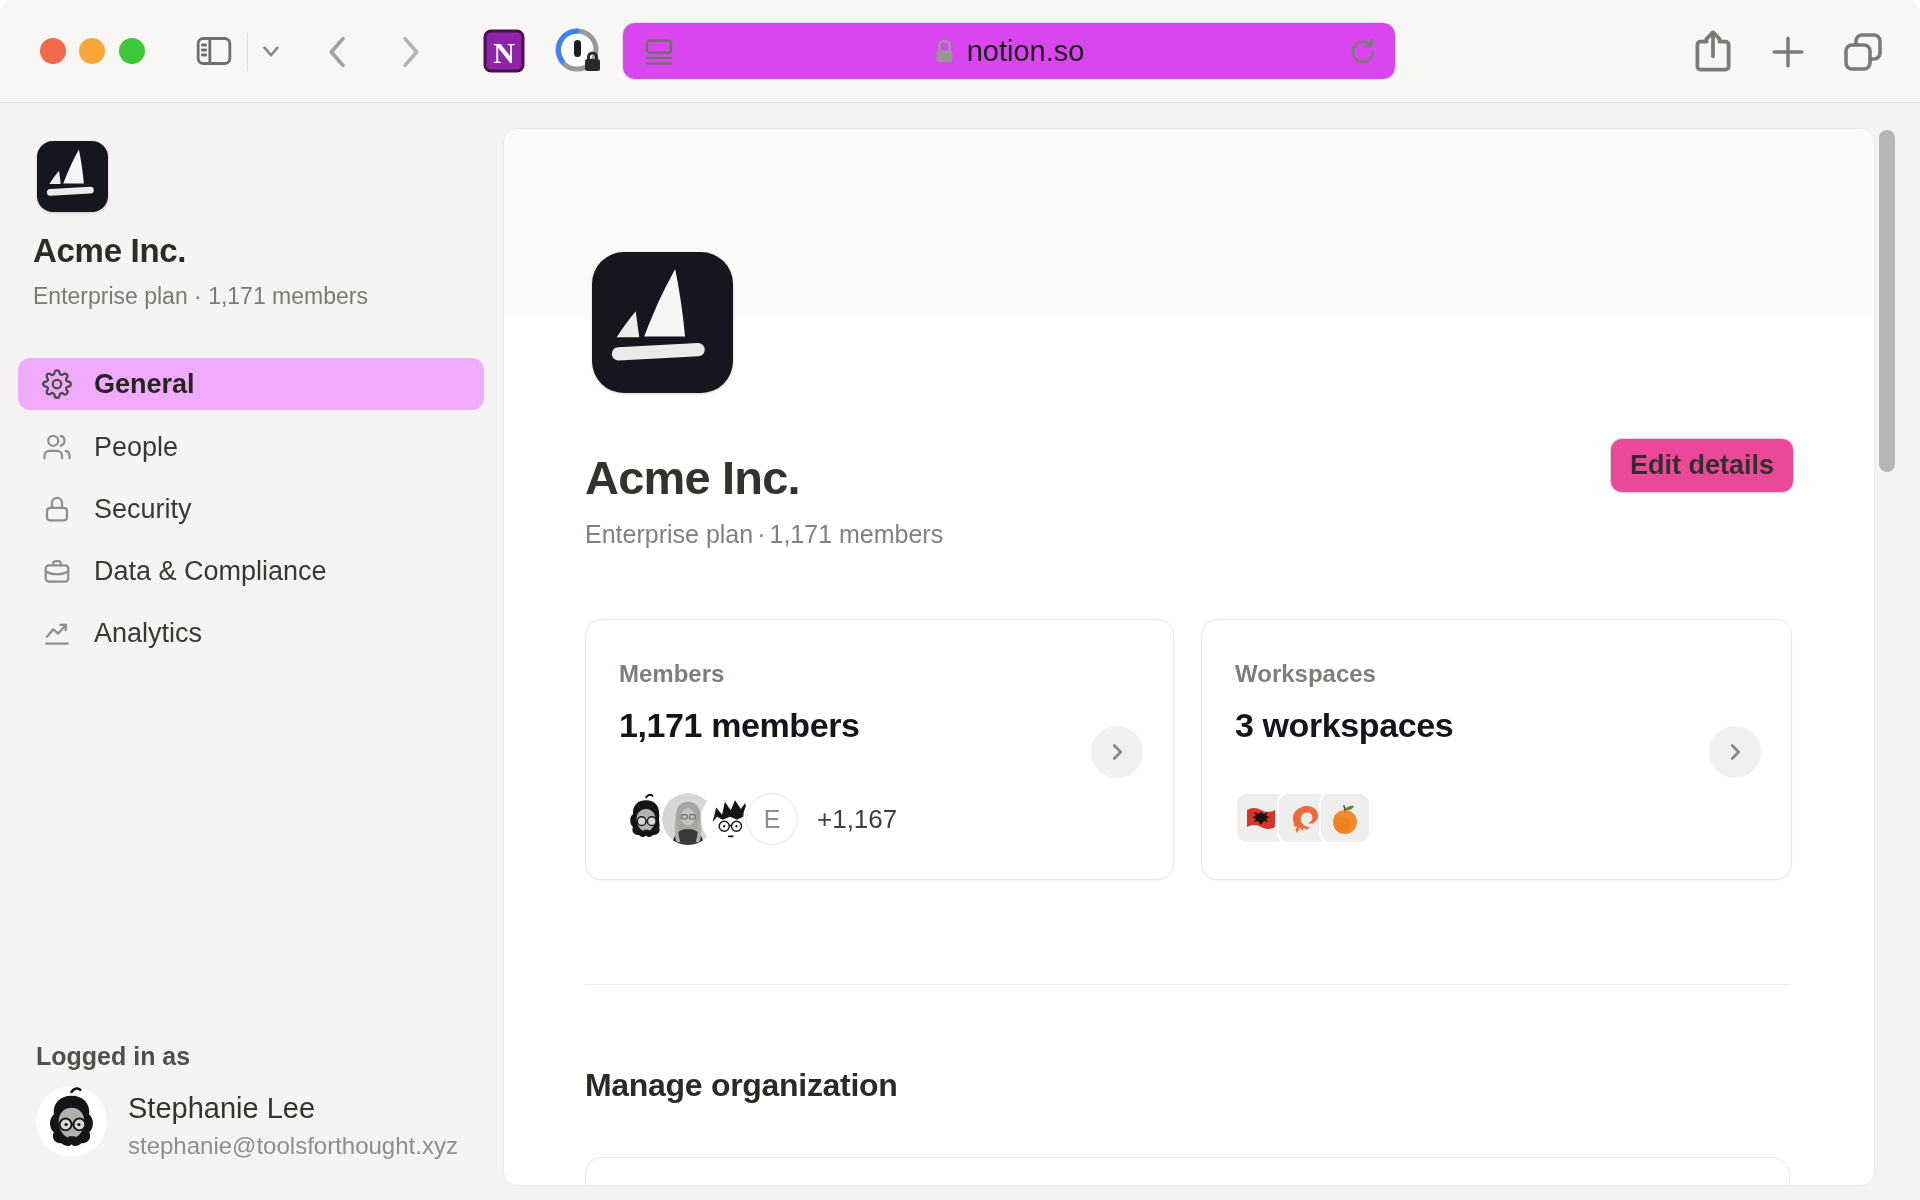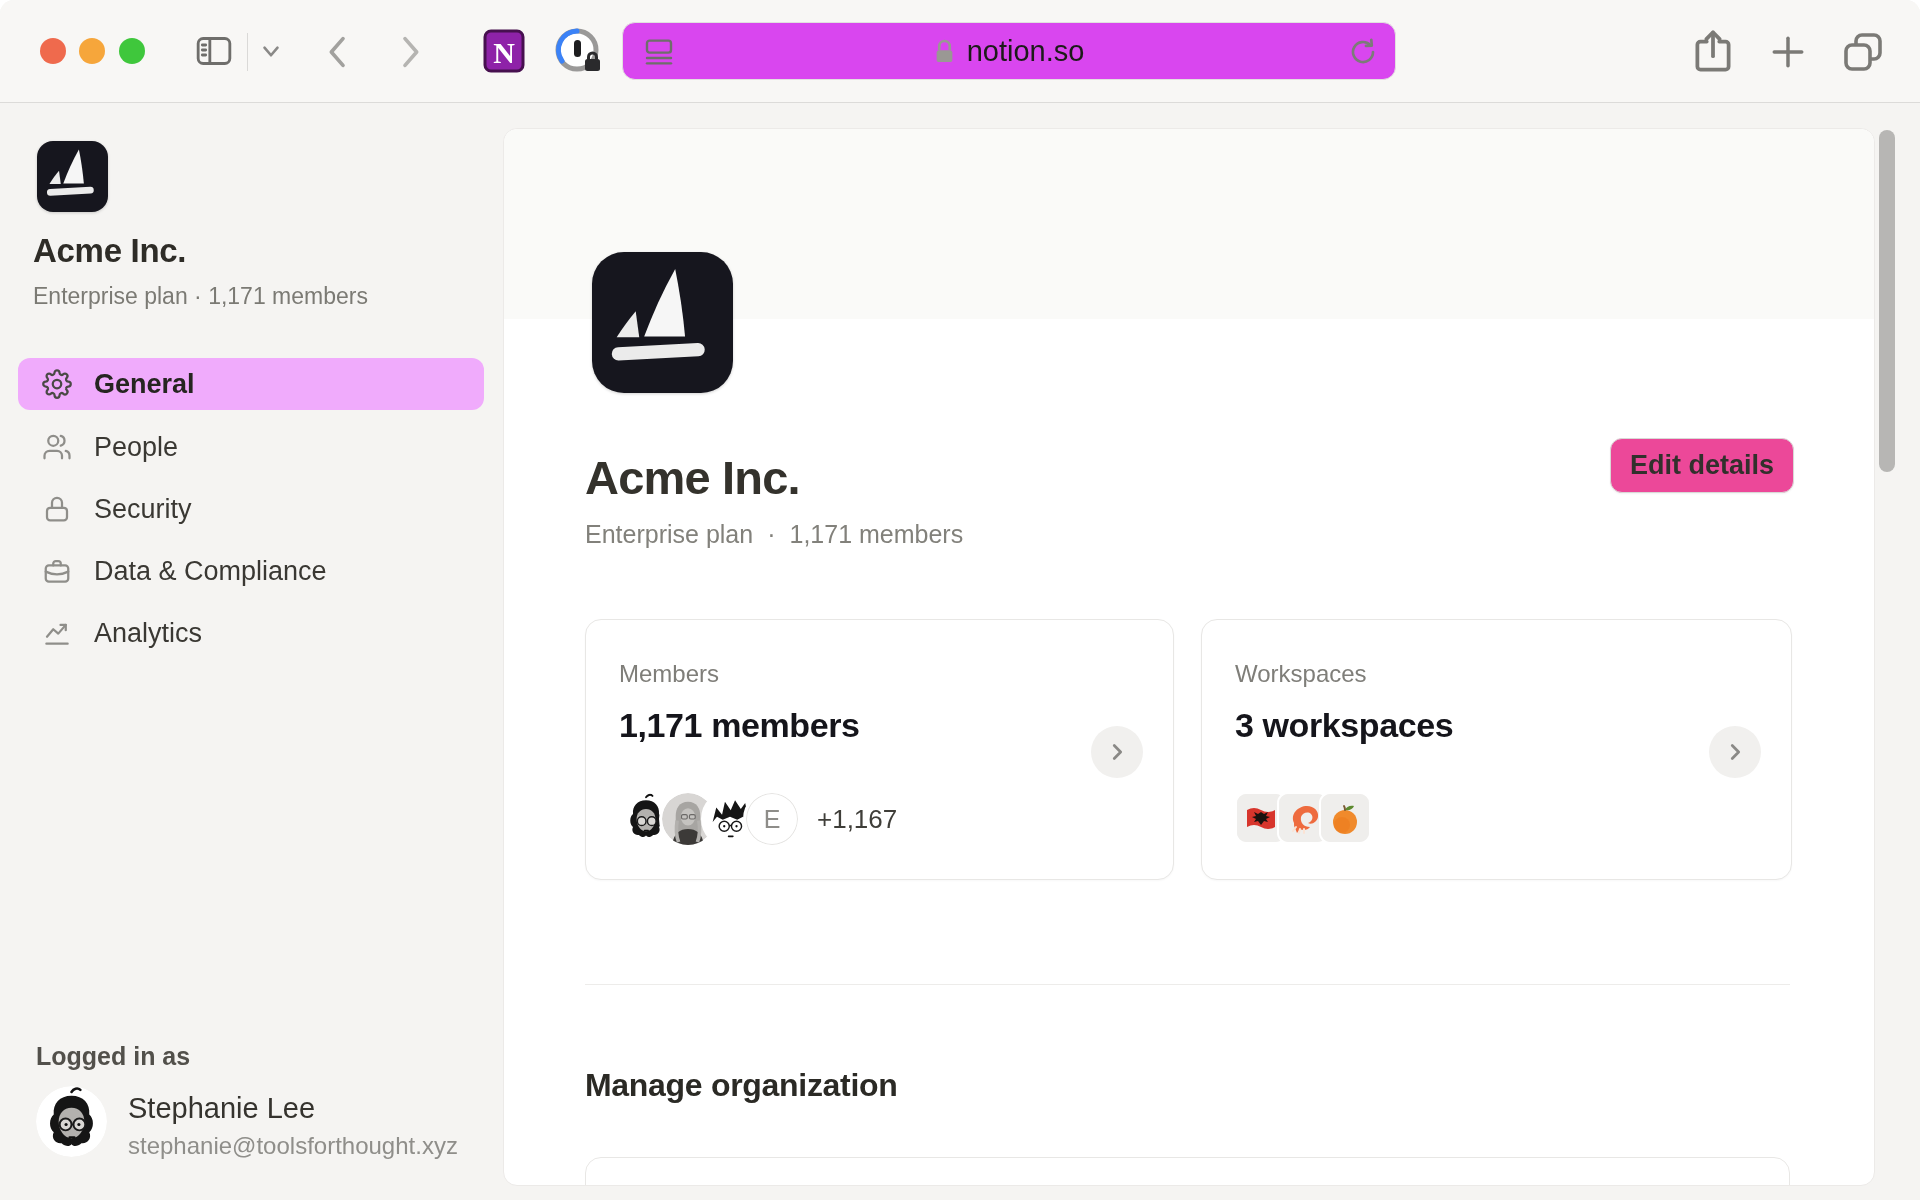--- a/index.html
+++ b/index.html
@@ -28,24 +28,24 @@
   .uavatar{left:36px;top:1086px;width:71px;height:71px;border-radius:50%;overflow:hidden;}
   .uname{left:128px;top:1092px;font-size:29px;font-weight:400;color:#35332e;}
   .uemail{left:128px;top:1132px;font-size:24px;color:#8f8e8a;}
 
   
   .panel{left:503px;top:128px;width:1372px;height:1058px;background:#fff;border:1px solid #eceae8;border-radius:14px;box-sizing:border-box;overflow:hidden;}
   .band{left:0;top:0;width:100%;height:190px;background:#fafaf8;border-radius:13px 13px 0 0;}
   .mlogo{left:88px;top:123px;width:141px;height:141px;border-radius:32px;}
   .logo-tile{background:#16161e;box-shadow:0 1px 3px rgba(0,0,0,.18);}
   .mtitle{left:81px;top:321px;font-size:47px;font-weight:700;color:#34322c;letter-spacing:-0.8px;}
-  .msub{left:81px;top:391px;display:flex;align-items:flex-start;gap:14px;font-size:25px;color:#82817b;}
+  .msub{left:81px;top:391px;display:flex;align-items:flex-start;gap:4px;font-size:25px;color:#82817b;}
   .editbtn{left:1106px;top:309px;width:182px;height:53px;background:#ec4899;border:1px solid #d9d8d6;border-radius:12px;box-shadow:0 1px 2px rgba(0,0,0,.05);display:flex;align-items:center;justify-content:center;font-size:27px;font-weight:600;color:#32302c;cursor:pointer;}
   .card{top:490px;height:261px;background:#fff;border:1px solid #e8e7e5;border-radius:16px;box-sizing:border-box;box-shadow:0 1px 2px rgba(0,0,0,.03);}
-  .card-label{left:33px;top:40px;font-size:24px;color:#7f7e79;}
+  .card-label{left:33px;top:40px;font-size:24px;color:#7f7e79;font-weight:bold;}
   .card-headline{left:33px;top:86px;font-size:34px;font-weight:700;color:#15151b;letter-spacing:-0.4px;}
   .chev-circle{right:30px;top:106px;width:52px;height:52px;border-radius:50%;background:#f1f0ee;display:flex;align-items:center;justify-content:center;color:#8a8986;}
   .avrow{left:31px;top:170px;display:flex;align-items:center;}
   .av{width:52px;height:52px;border-radius:50%;border:3px solid #fff;overflow:hidden;background:#fff;flex:0 0 auto;}
   .av + .av{margin-left:-16px;}
   .av-letter{display:flex;align-items:center;justify-content:center;box-shadow:inset 0 0 0 1px #e5e4e2;font-size:25px;color:#8e8d89;}
   .overflow-count{margin-left:16px;font-size:26px;color:#3f3e39;}
   .tilerow{left:33px;top:172px;display:flex;}
   .wtile{width:48px;height:48px;border-radius:11px;background:#efeeec;border:2px solid #fff;box-sizing:content-box;flex:0 0 auto;}
   .wtile + .wtile{margin-left:-10px;}

